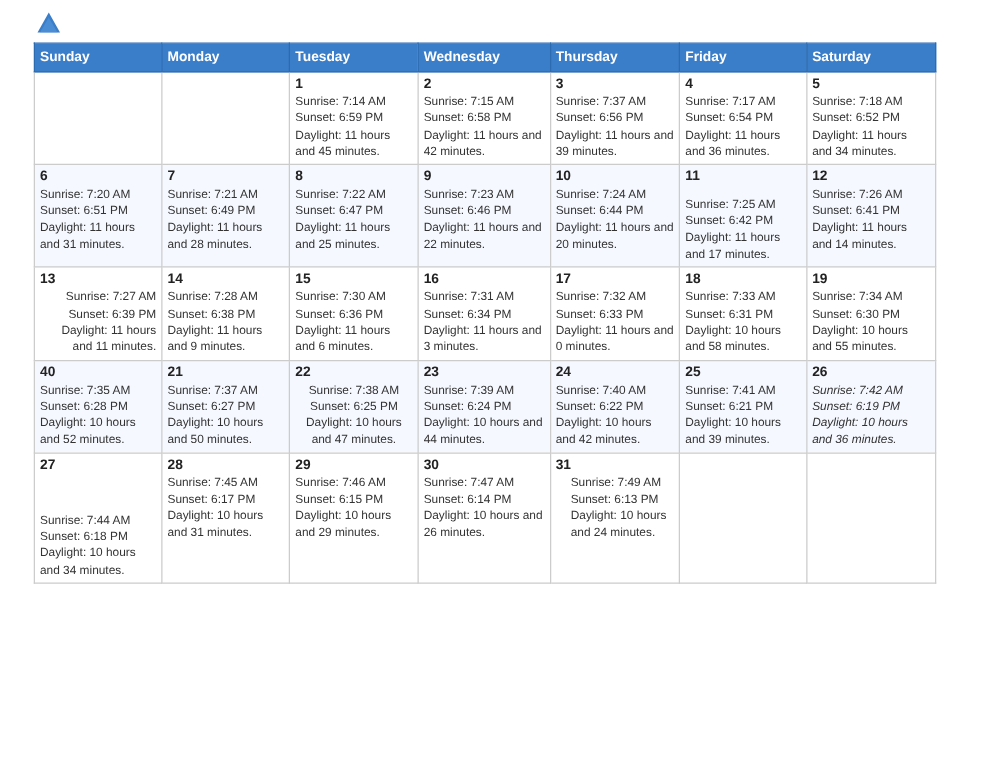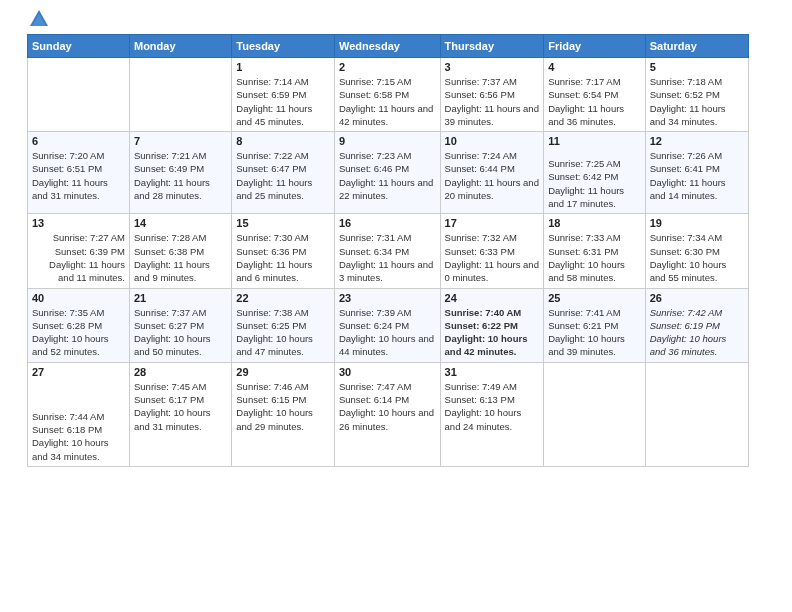--- a/index.html
+++ b/index.html
@@ -244,33 +244,33 @@
 Daylight: 10 hours and 52 minutes.</div>
           </td>
           <td>
             <span class="day-number">21</span>
             <div class="day-info" style="white-space: pre-line;">Sunrise: 7:37 AM
 Sunset: 6:27 PM
 Daylight: 10 hours and 50 minutes.</div>
           </td>
           <td>
             <span class="day-number">22</span>
-            <div class="day-info" style="white-space: pre-line;">Sunrise: 7:38 AM
+            <div class="day-info" style="white-space: pre-line; text-align: center;">Sunrise: 7:38 AM
 Sunset: 6:25 PM
 Daylight: 10 hours and 47 minutes.</div>
           </td>
           <td>
             <span class="day-number">23</span>
             <div class="day-info" style="white-space: pre-line;">Sunrise: 7:39 AM
 Sunset: 6:24 PM
 Daylight: 10 hours and 44 minutes.</div>
           </td>
           <td>
             <span class="day-number">24</span>
-            <div class="day-info" style="white-space: pre-line; font-weight: bold;">Sunrise: 7:40 AM
+            <div class="day-info" style="white-space: pre-line;">Sunrise: 7:40 AM
 Sunset: 6:22 PM
 Daylight: 10 hours and 42 minutes.</div>
           </td>
           <td>
             <span class="day-number">25</span>
             <div class="day-info" style="white-space: pre-line;">Sunrise: 7:41 AM
 Sunset: 6:21 PM
 Daylight: 10 hours and 39 minutes.</div>
           </td>
           <td>
@@ -300,21 +300,21 @@
 Daylight: 10 hours and 29 minutes.</div>
           </td>
           <td>
             <span class="day-number">30</span>
             <div class="day-info" style="white-space: pre-line;">Sunrise: 7:47 AM
 Sunset: 6:14 PM
 Daylight: 10 hours and 26 minutes.</div>
           </td>
           <td>
             <span class="day-number">31</span>
-            <div class="day-info" style="white-space: pre-line;">Sunrise: 7:49 AM
+            <div class="day-info" style="white-space: pre-line; margin-left: 12px;">Sunrise: 7:49 AM
 Sunset: 6:13 PM
 Daylight: 10 hours and 24 minutes.</div>
           </td>
           <td class="empty-cell" style="background: rgb(255, 255, 255);"></td>
           <td class="empty-cell" style="background: rgb(255, 255, 255);"></td>
         </tr>
       </tbody>
   </table>
 </div>
 

